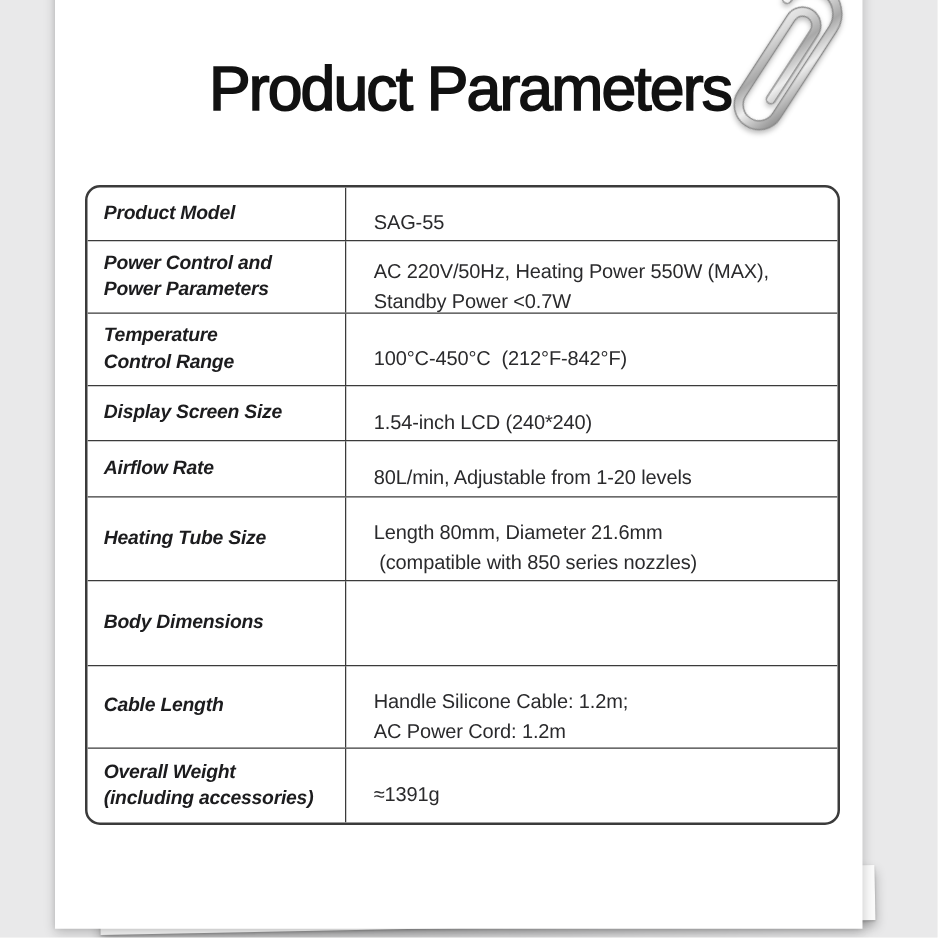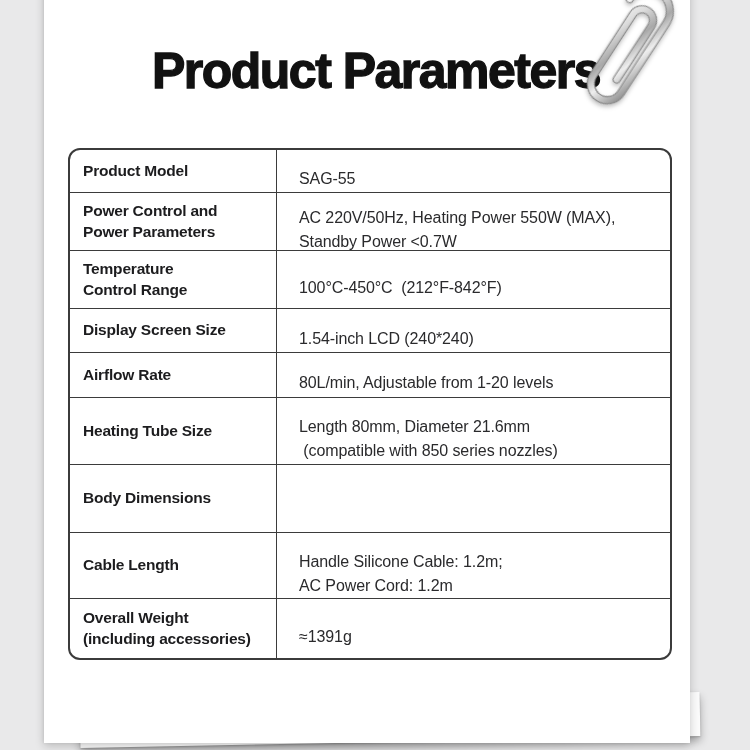--- a/index.html
+++ b/index.html
@@ -26,21 +26,21 @@
     position:absolute;left:44px;top:-12px;width:646px;height:755px;
     background:#ffffff;
     box-shadow:0 3px 9px rgba(0,0,0,.20), -1px 0 3px rgba(0,0,0,.06);
     z-index:2;
   }
 
   .page-title{
     position:absolute;left:24px;top:56px;width:604px;
     text-align:center;
     font-size:50px;line-height:1.1;
-    font-weight:bold;
+    font-weight:normal;
     letter-spacing:-1.5px;
     color:#111;
     -webkit-text-stroke:1.3px #111;
     padding-left:12px;
     box-sizing:border-box;
     white-space:nowrap;
   }
 
   .spec-table{
     position:absolute;left:24px;top:160px;width:604px;
@@ -57,20 +57,21 @@
   }
   .spec-row + .spec-row{border-top:1.5px solid #3b3b3b;}
   .cell{
     display:flex;align-items:center;
     box-sizing:border-box;
     overflow:hidden;
   }
   .cell-label{
     border-right:1.5px solid #3b3b3b;
     padding:4px 6px 4px 13px;
+    font-style:italic;
   }
   .cell-value{
     padding:20px 8px 4px 22px;
   }
   .label-text{
     font-weight:bold;
     font-size:15.5px;
     line-height:1.32;
     color:#1c1c1e;
     white-space:pre-line;

